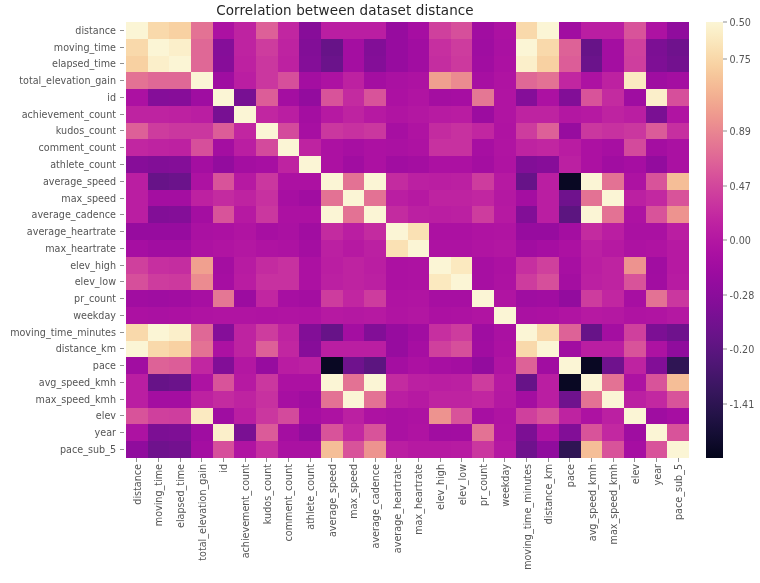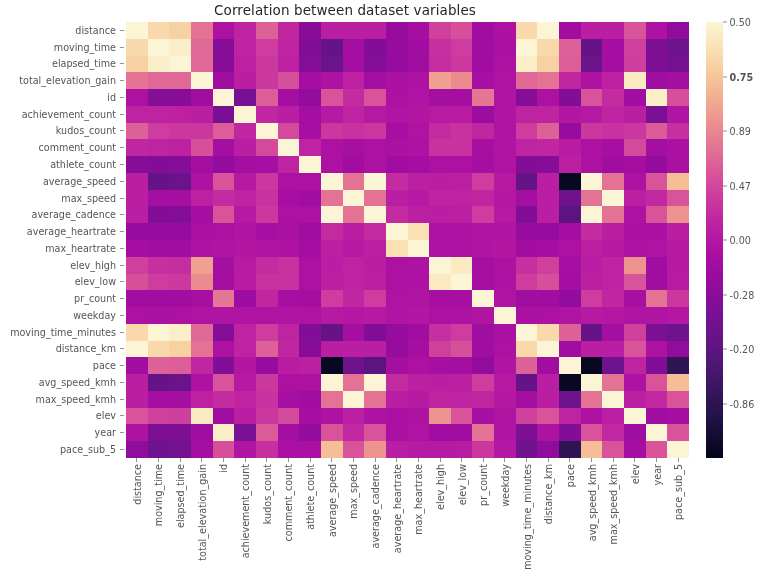--- a/index.html
+++ b/index.html
@@ -45,21 +45,21 @@
   #cbarticks{position:absolute;left:723px;top:22px;width:34px;height:436px;}
   #cbarticks .ct{position:absolute;left:0;display:flex;align-items:center;
      font-size:9.6px;color:#555555;white-space:nowrap;transform:translateY(-50%);}
   #cbarticks .ct i{display:block;width:3.5px;height:1px;background:#909090;margin-right:3px;}
 </style>
 </head>
 <body>
 
 <div id="root">
 
-  <div id="title">Correlation between dataset variables</div>
+  <div id="title">Correlation between dataset distance</div>
 
   <div id="ylabels">
       <div class="yl">distance</div>
       <div class="yl">moving_time</div>
       <div class="yl">elapsed_time</div>
       <div class="yl">total_elevation_gain</div>
       <div class="yl">id</div>
       <div class="yl">achievement_count</div>
       <div class="yl">kudos_count</div>
       <div class="yl">comment_count</div>
@@ -1004,21 +1004,21 @@
         <span class="xl">pace_sub_5</span>
       </div>
     </div>
 
   <div id="cbar" style="background: linear-gradient(rgb(251, 245, 213) 0%, rgb(251, 238, 199) 2.5%, rgb(250, 229, 186) 5%, rgb(249, 219, 173) 7.5%, rgb(248, 209, 162) 10%, rgb(246, 197, 154) 12.5%, rgb(245, 185, 149) 15%, rgb(242, 173, 145) 17.5%, rgb(240, 160, 143) 20%, rgb(237, 147, 143) 22.5%, rgb(233, 134, 145) 25%, rgb(229, 121, 147) 27.5%, rgb(225, 109, 149) 30%, rgb(221, 96, 152) 32.5%, rgb(216, 83, 154) 35%, rgb(210, 71, 156) 37.5%, rgb(205, 60, 158) 40%, rgb(199, 49, 160) 42.5%, rgb(193, 38, 161) 45%, rgb(186, 30, 162) 47.5%, rgb(179, 23, 162) 50%, rgb(172, 17, 162) 52.5%, rgb(164, 14, 161) 55%, rgb(156, 12, 160) 57.5%, rgb(147, 12, 158) 60%, rgb(139, 13, 155) 62.5%, rgb(130, 14, 151) 65%, rgb(120, 16, 147) 67.5%, rgb(111, 18, 141) 70%, rgb(102, 20, 135) 72.5%, rgb(92, 21, 128) 75%, rgb(82, 22, 120) 77.5%, rgb(73, 22, 111) 80%, rgb(63, 22, 102) 82.5%, rgb(54, 22, 92) 85%, rgb(45, 20, 82) 87.5%, rgb(36, 19, 72) 90%, rgb(27, 16, 61) 92.5%, rgb(19, 13, 50) 95%, rgb(11, 9, 38) 97.5%, rgb(3, 5, 26) 100%);"></div>
   <div id="cbarticks">
       <div class="ct" style="top: 0px;">
         <i></i>
         <span>0.50</span>
       </div>
-      <div class="ct" style="top: 55px; font-weight: bold;">
+      <div class="ct" style="top: 37px;">
         <i></i>
         <span>0.75</span>
       </div>
       <div class="ct" style="top: 109px;">
         <i></i>
         <span>0.89</span>
       </div>
       <div class="ct" style="top: 163.5px;">
         <i></i>
         <span>0.47</span>
@@ -1030,17 +1030,17 @@
       <div class="ct" style="top: 272.5px;">
         <i></i>
         <span>-0.28</span>
       </div>
       <div class="ct" style="top: 327px;">
         <i></i>
         <span>-0.20</span>
       </div>
       <div class="ct" style="top: 381.5px;">
         <i></i>
-        <span>-0.86</span>
+        <span>-1.41</span>
       </div>
     </div>
 
 </div>
 
 </body></html>

